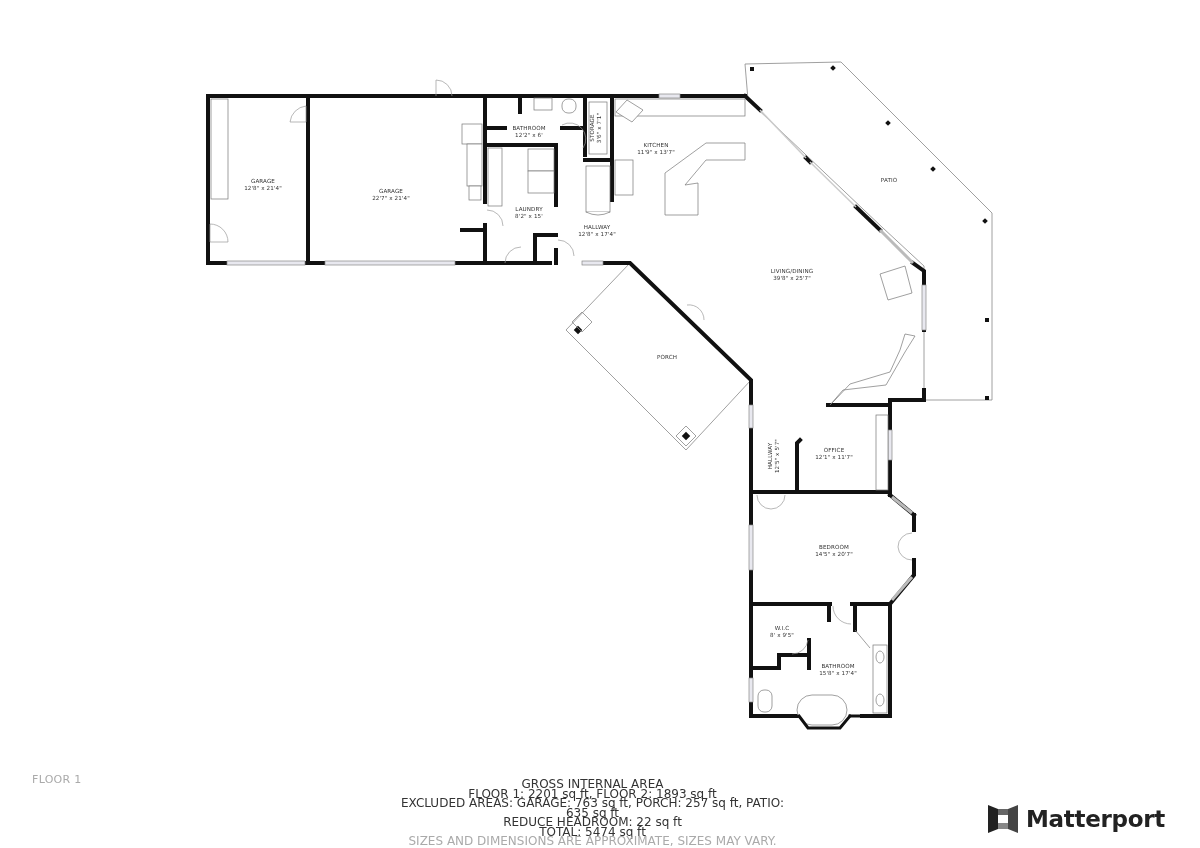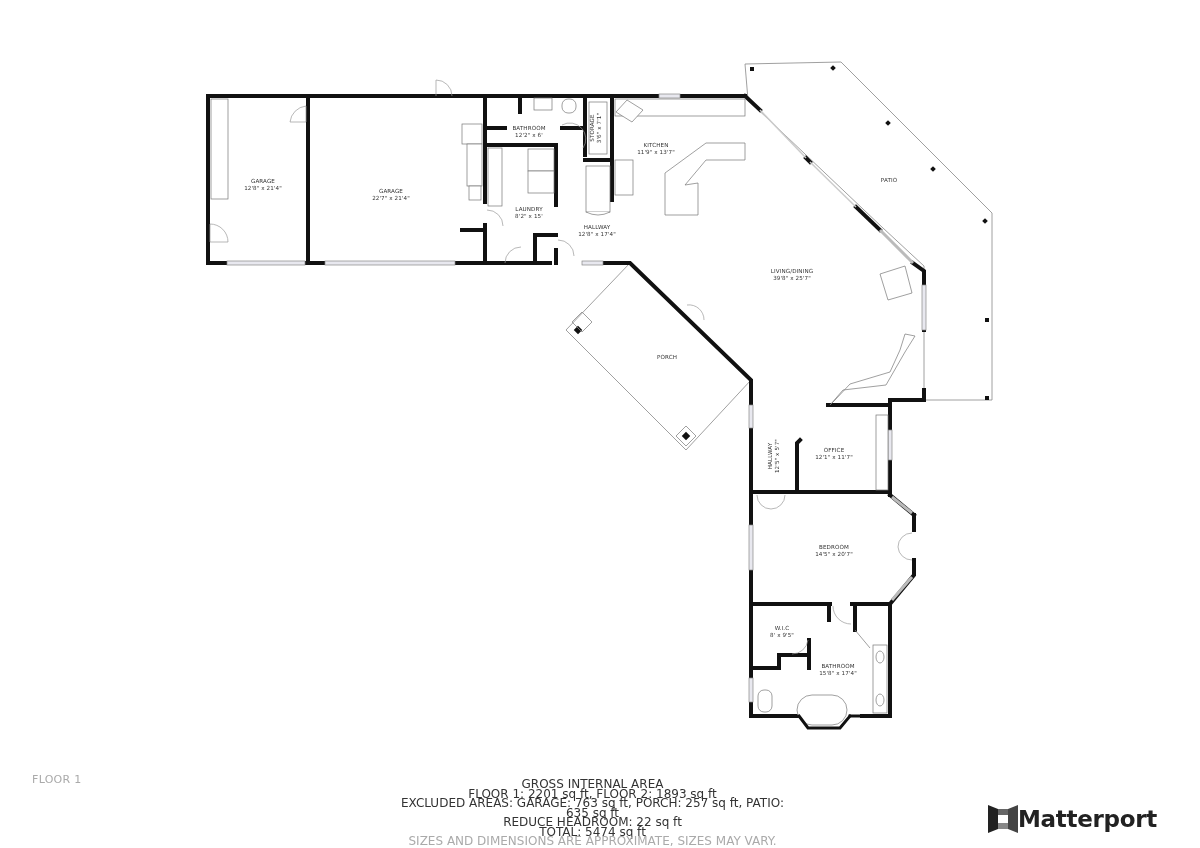--- a/index.html
+++ b/index.html
@@ -8,21 +8,21 @@
   .wall { fill: none; stroke: #111; stroke-width: 4; stroke-linejoin: miter; stroke-linecap: square; }
   .thin { fill: none; stroke: #888; stroke-width: 0.8; }
   .fixture { fill: #fff; stroke: #777; stroke-width: 0.7; }
   .window { fill: #e8e8ef; stroke: #888; stroke-width: 0.7; }
   .door-arc { fill: none; stroke: #999; stroke-width: 0.7; }
   .post { fill: #111; }
   .room-label { font-family: "DejaVu Sans", sans-serif; font-size: 5.6px; fill: #333; text-anchor: middle; letter-spacing: 0.1px; }
   .floor-label { position: absolute; left: 32px; top: 773px; font-family: "DejaVu Sans", sans-serif; font-size: 11px; color: #aaa; letter-spacing: 0.3px; }
   .summary { position: absolute; left: 400px; width: 385px; top: 780px; text-align: center; font-family: "DejaVu Sans", sans-serif; font-size: 12px; color: #333; line-height: 9.5px; }
   .summary .disclaimer { color: #aaa; }
-  .brand { position: absolute; left: 988px; top: 803px; display: flex; align-items: center; }
+  .brand { position: absolute; left: 988px; top: 803px; display: flex; align-items: center; gap: 8px; }
   .brand-text { font-family: "DejaVu Sans", sans-serif; font-weight: bold; font-size: 23px; color: #222; letter-spacing: -0.3px; }
 </style>
 </head>
 <body>
 
 <svg id="plan" viewBox="0 0 1200 848" xmlns="http://www.w3.org/2000/svg">
 
   <g>
     <polygon class="thin" points="745,64 841,62 992,213 992,400 924,400 924,266 883,228 748,100"></polygon>
     <rect class="post" x="750" y="67" width="4" height="4"></rect>

